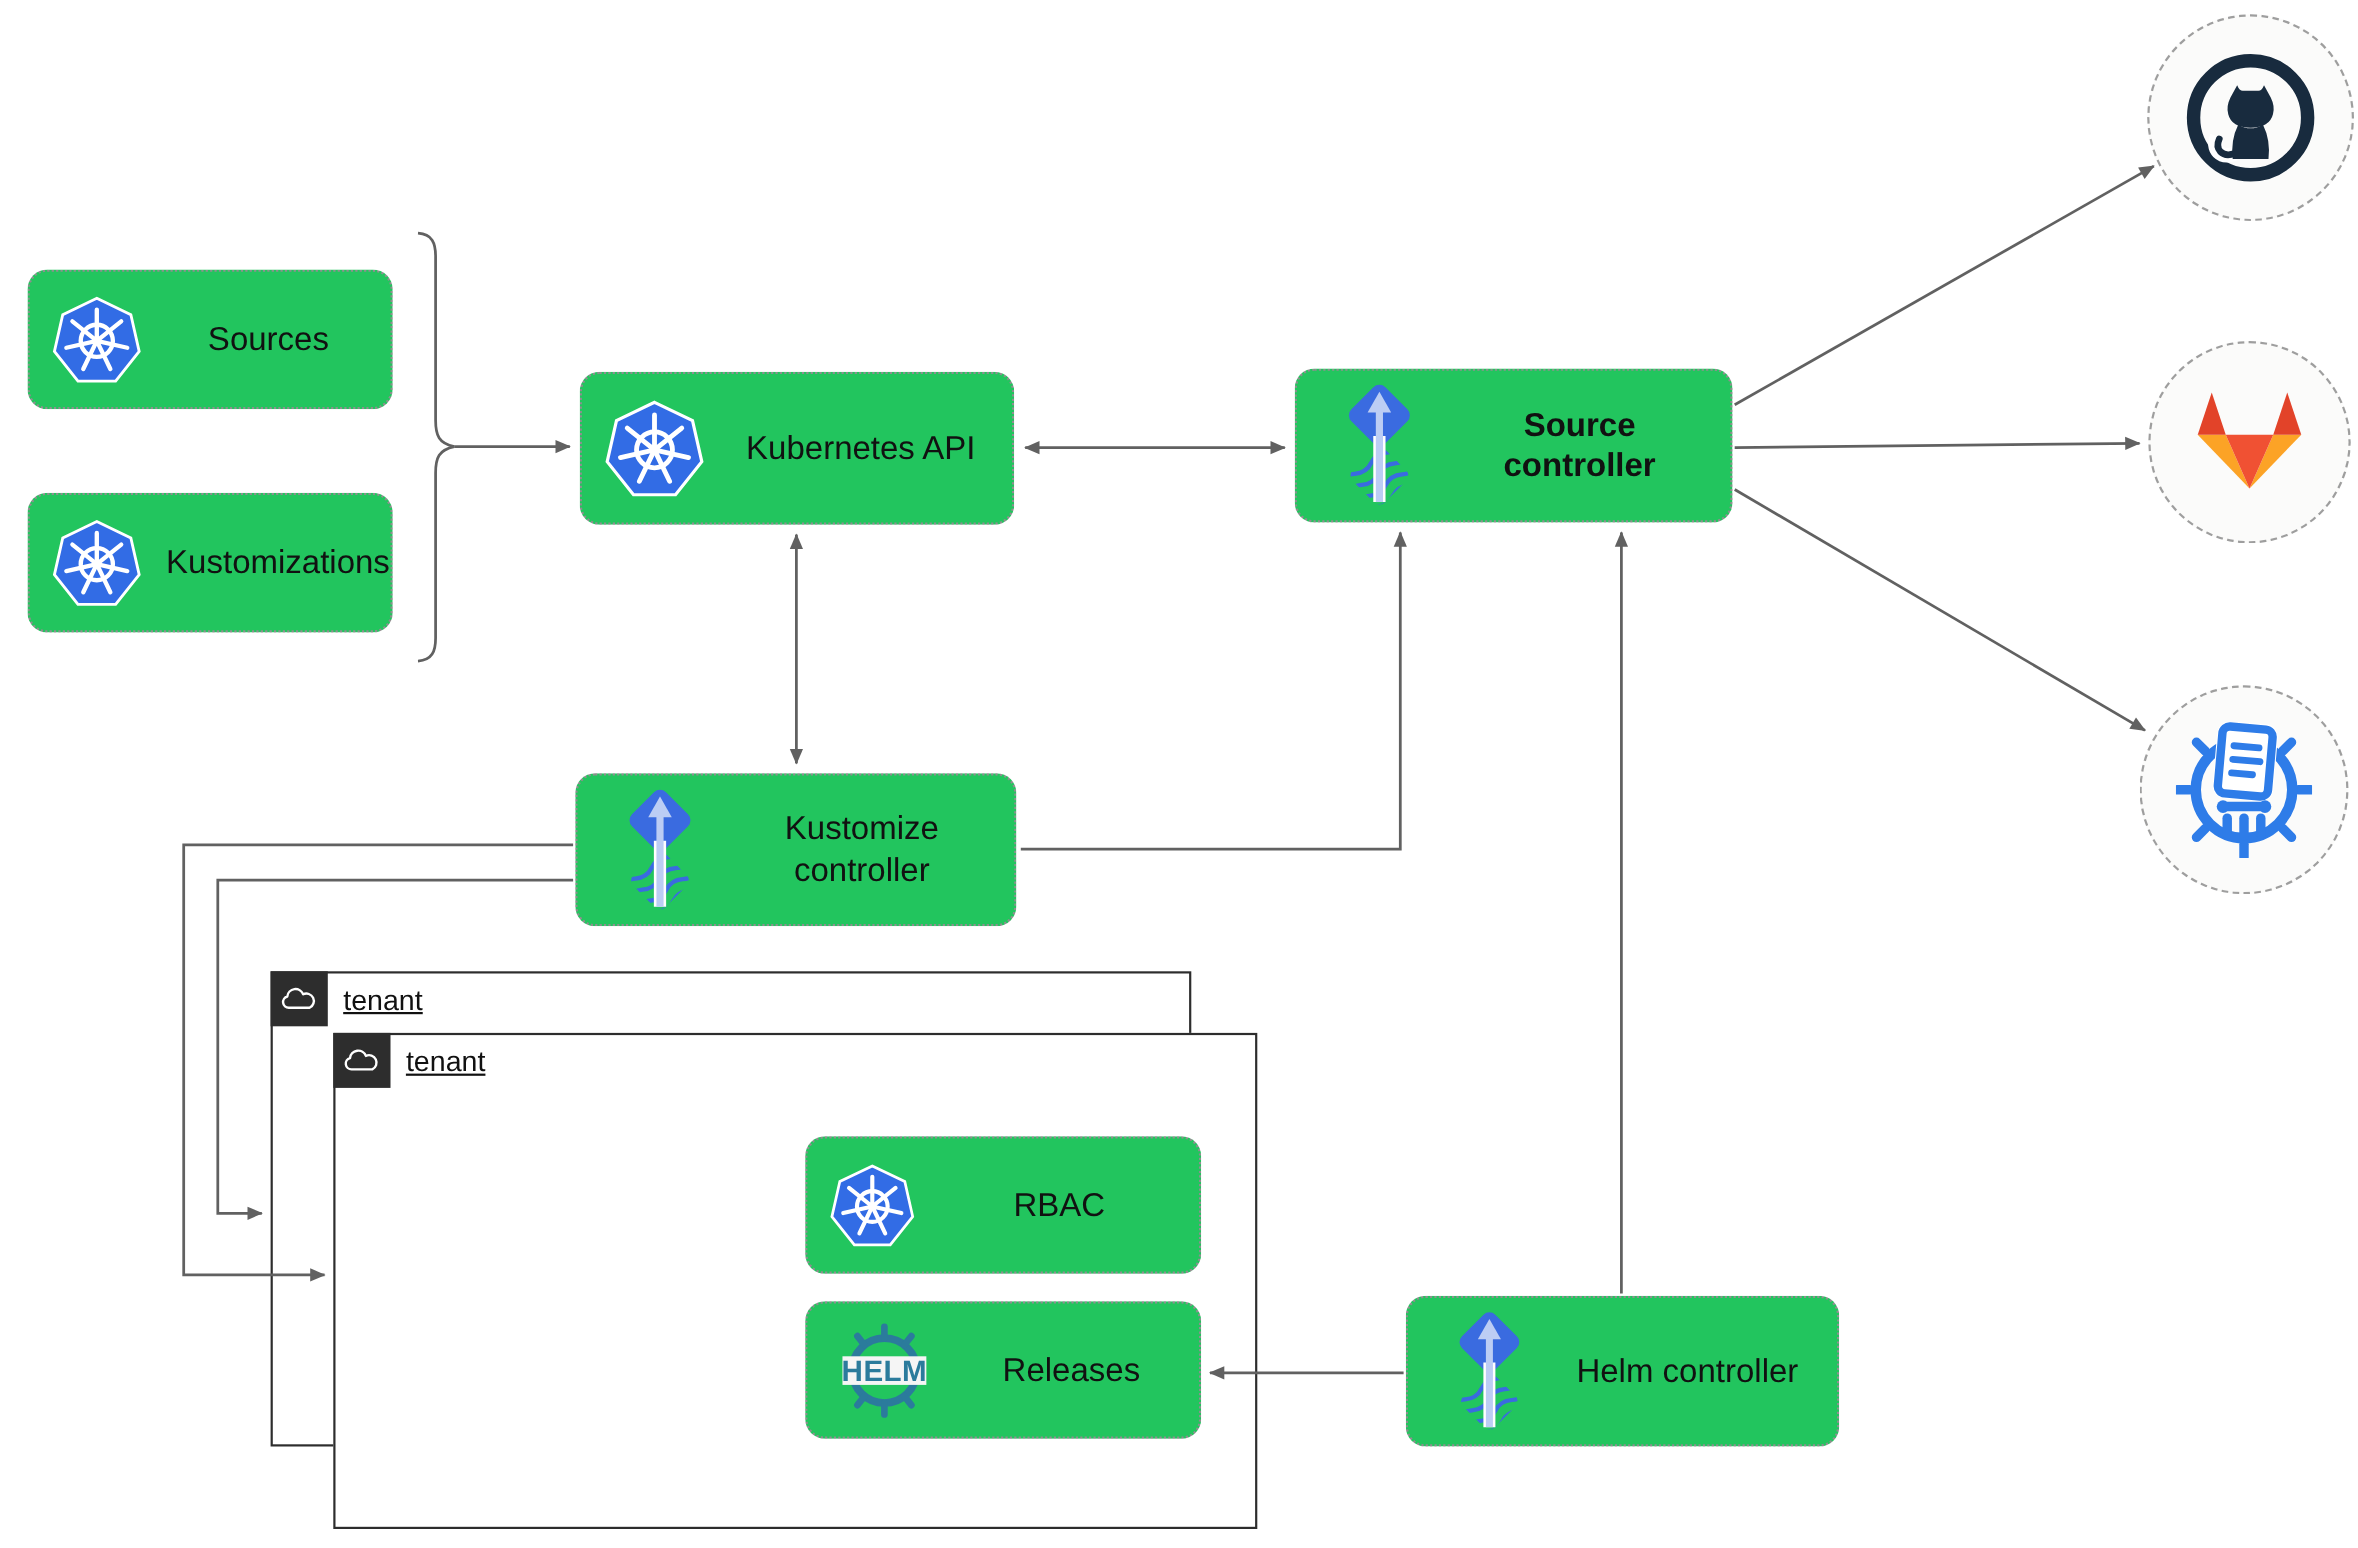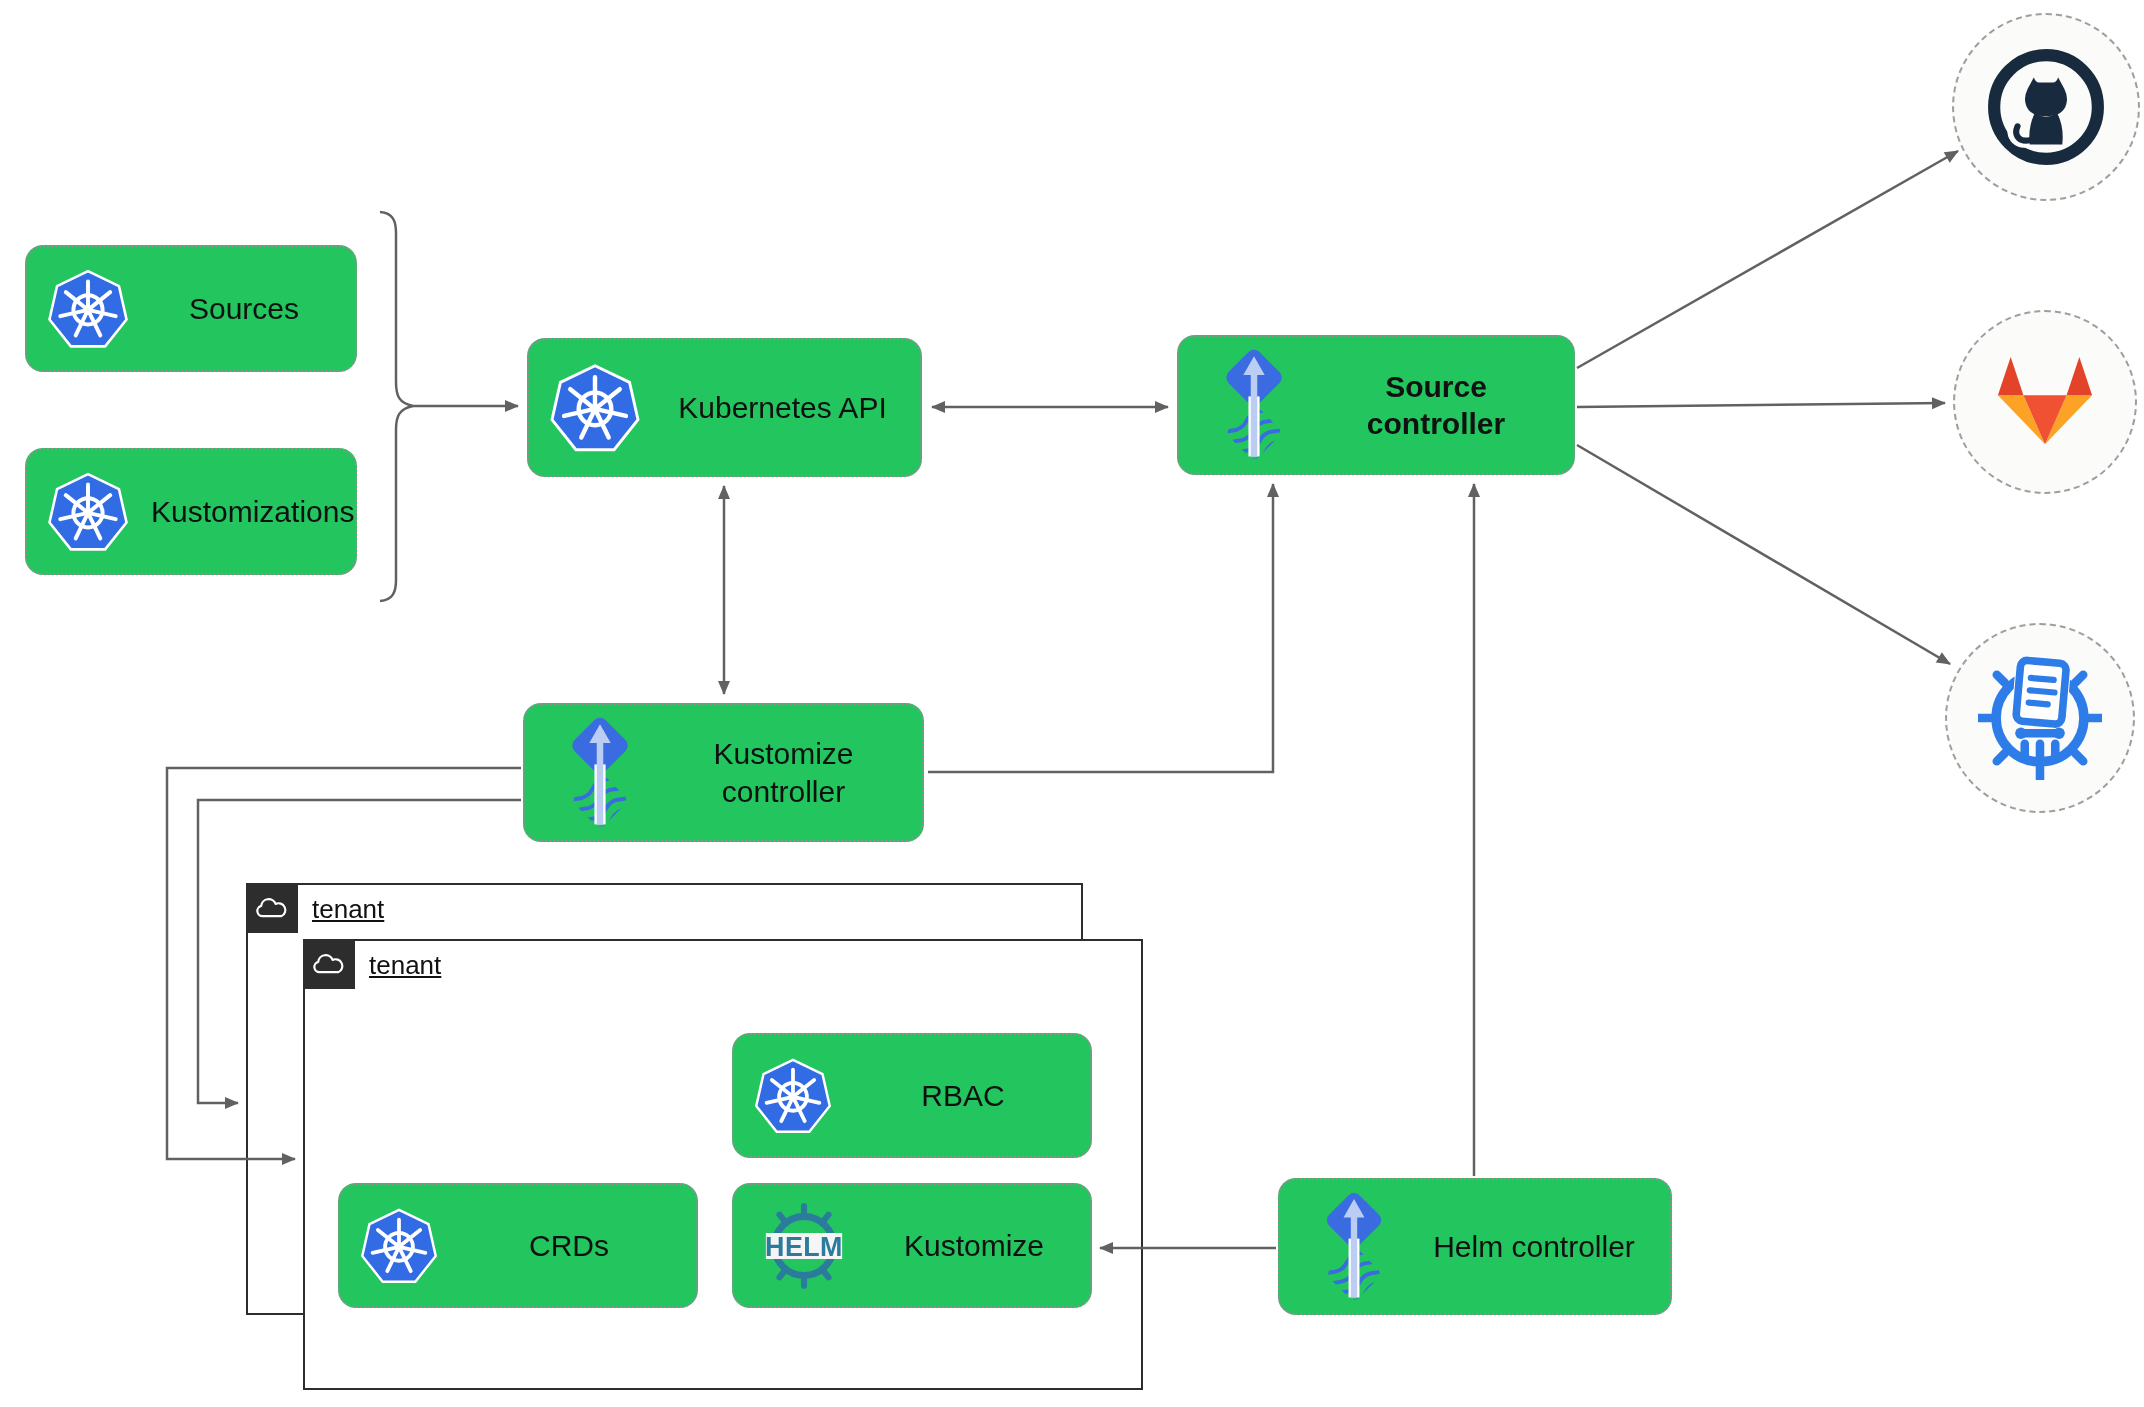--- a/index.html
+++ b/index.html
@@ -198,46 +198,38 @@
 
   <div class="node z-node" style="left:732px;top:1033px;width:360px;height:125px;">
     <span class="node-icon">
       <svg width="82" height="82">
           <use href="#sym-k8s"></use>
         </svg>
     </span>
     <span class="node-label">RBAC</span>
   </div>
 
-  <div class="node z-node" style="left:338px;top:1183px;width:360px;height:125px;">
-    <span class="node-icon">
-      <svg width="82" height="82">
-          <use href="#sym-k8s"></use>
-        </svg>
-    </span>
-    <span class="node-label">CRDs</span>
-  </div>
 
   <div class="node z-node" style="left:732px;top:1183px;width:360px;height:125px;">
     <span class="node-icon">
       <svg width="104" height="88" viewBox="0 0 120 100">
         <circle cx="60" cy="50" r="34" fill="none" stroke="#2b7b9c" stroke-width="8"></circle>
         <g stroke="#2b7b9c" stroke-width="7" stroke-linecap="round">
           <line x1="60" y1="16" x2="60" y2="4"></line>
           <line x1="80.9" y1="23.2" x2="88.3" y2="13.8"></line>
           <line x1="39.1" y1="23.2" x2="31.7" y2="13.8"></line>
           <line x1="60" y1="84" x2="60" y2="96"></line>
           <line x1="80.9" y1="76.8" x2="88.3" y2="86.2"></line>
           <line x1="39.1" y1="76.8" x2="31.7" y2="86.2"></line>
         </g>
         <rect x="16" y="35" width="88" height="30" fill="#f5f5f5"></rect>
         <text x="60" y="61" text-anchor="middle" font-family="Liberation Sans, sans-serif" font-size="31" font-weight="bold" fill="#2b7b9c" letter-spacing="0.5">HELM</text>
       </svg>
     </span>
-    <span class="node-label">Kustomize</span>
+    <span class="node-label">Releases</span>
   </div>
 
   <div class="provider-circle z-node" style="left:1952px;top:13px;width:188px;height:188px;">
     <span>
       <svg width="122" height="122">
           <use href="#sym-github"></use>
         </svg>
     </span>
   </div>
 

